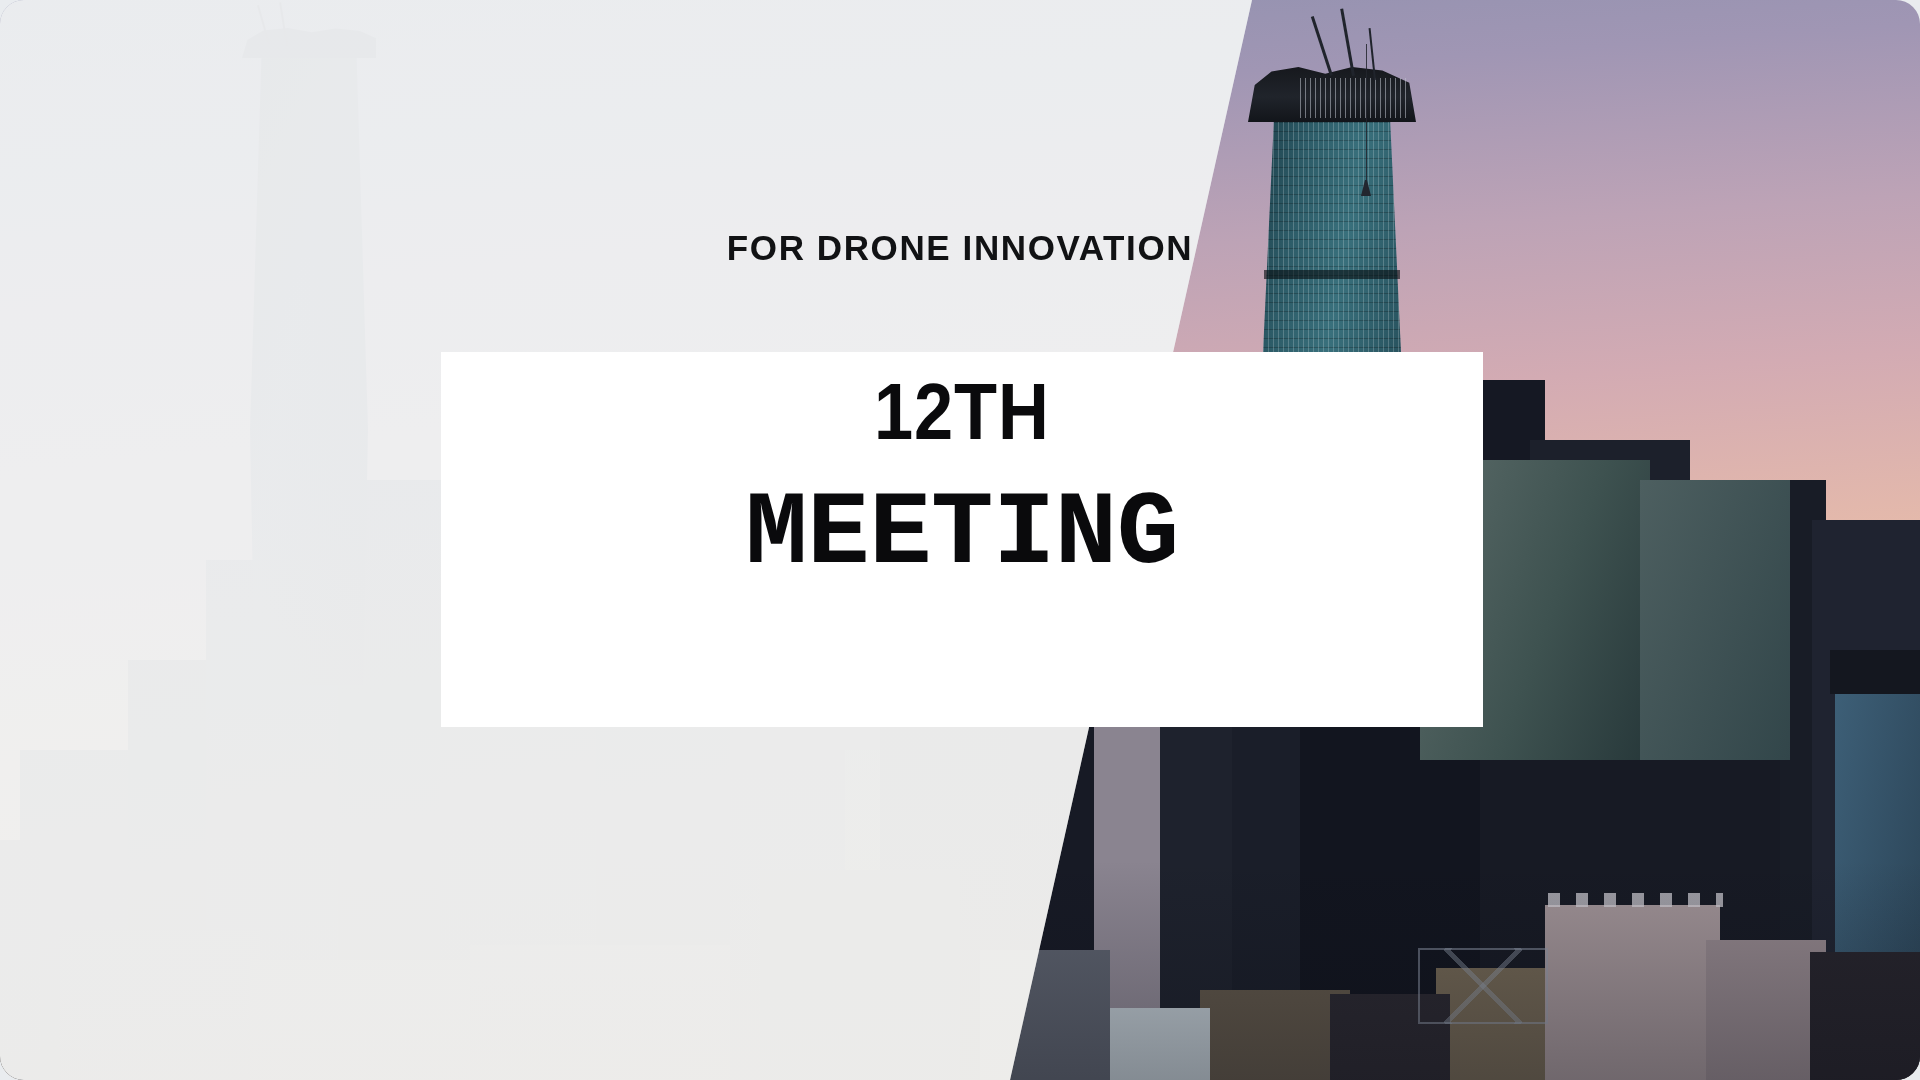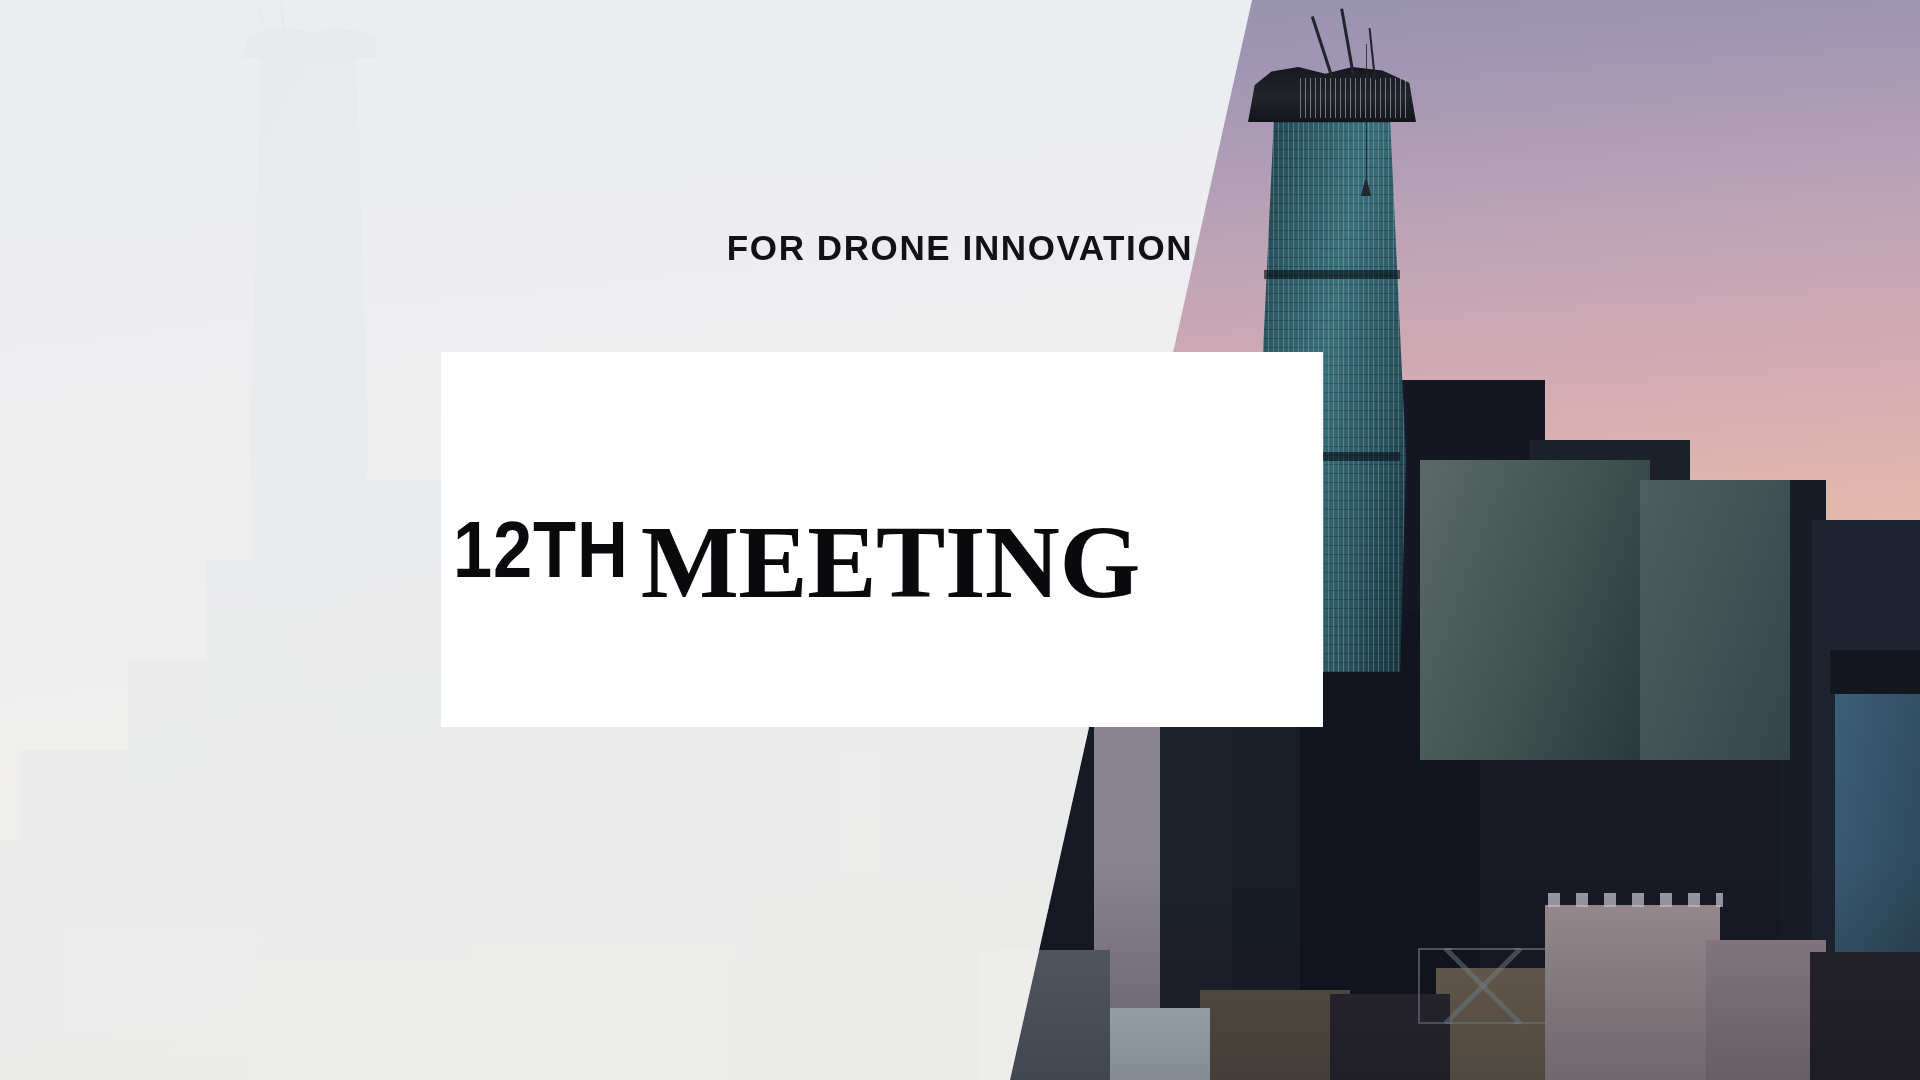--- a/index.html
+++ b/index.html
@@ -3,21 +3,21 @@
 <meta charset="utf-8">
 <title>Progress Meeting Poster</title>
 <style>
   * { margin:0; padding:0; box-sizing:border-box; }
   html,body { width:1920px; height:1080px; overflow:hidden; }
   body {
     font-family:"Liberation Sans", sans-serif;
     background:#e9ecef;
     position:relative;
   }
-  #poster { position:absolute; inset:0; overflow:hidden; }
+  #poster { position:absolute; inset:0; overflow:hidden;border-radius:24px; }
 
   
   .sky {
     position:absolute; inset:0;
     background:linear-gradient(176deg,
       #8d90ae 0%,
       #a096b4 13%,
       #bda3b6 27%,
       #d3abb3 40%,
       #e4b9ab 54%,
@@ -80,42 +80,42 @@
   }
   .wash2 {
     position:absolute; inset:0;
     background:#f2f3f4;
     clip-path:polygon(0% 0%, 1252px 0%, 1010px 1080px, 0% 1080px);
     opacity:0.42;
   }
 
   
   .card {
-    position:absolute; left:441px; top:352px; width:882px; height:375px;
+    position:absolute; left:441px; top:352px; width:1042px; height:375px;
     background:#ffffff;
-    display:flex; flex-direction:row;
+    display:flex; flex-direction:column;
     align-items:center; justify-content:flex-start;
     padding-top:20px;
   }
   .t-12th {
     font-size:80px; font-weight:900; letter-spacing:1px;
     color:#0a0a0c; line-height:1.0;
     font-family:"Liberation Sans", sans-serif;
     transform:scaleX(0.88); transform-origin:center;
   }
   .t-prog {
     font-size:104px; font-weight:900; letter-spacing:-1px;
     color:#0a0a0c; line-height:1.08; margin-top:6px;
     font-family:"Liberation Sans", sans-serif;
     transform:scaleX(1.0); transform-origin:center;
   }
   .t-meet {
     font-size:104px; font-weight:900; letter-spacing:-0.5px;
     color:#0a0a0c; line-height:1.08; margin-top:26px;
-    font-family:Liberation Serif, serif;
+    font-family:Liberation Mono, monospace;
     text-align:right;
   }
 
   
   .subtitle {
     position:absolute; left:0; right:0; top:228px;
     text-align:center;
     font-size:35px; font-weight:800; letter-spacing:1.6px;
     color:#111214;
     font-family:"Liberation Sans", sans-serif;

